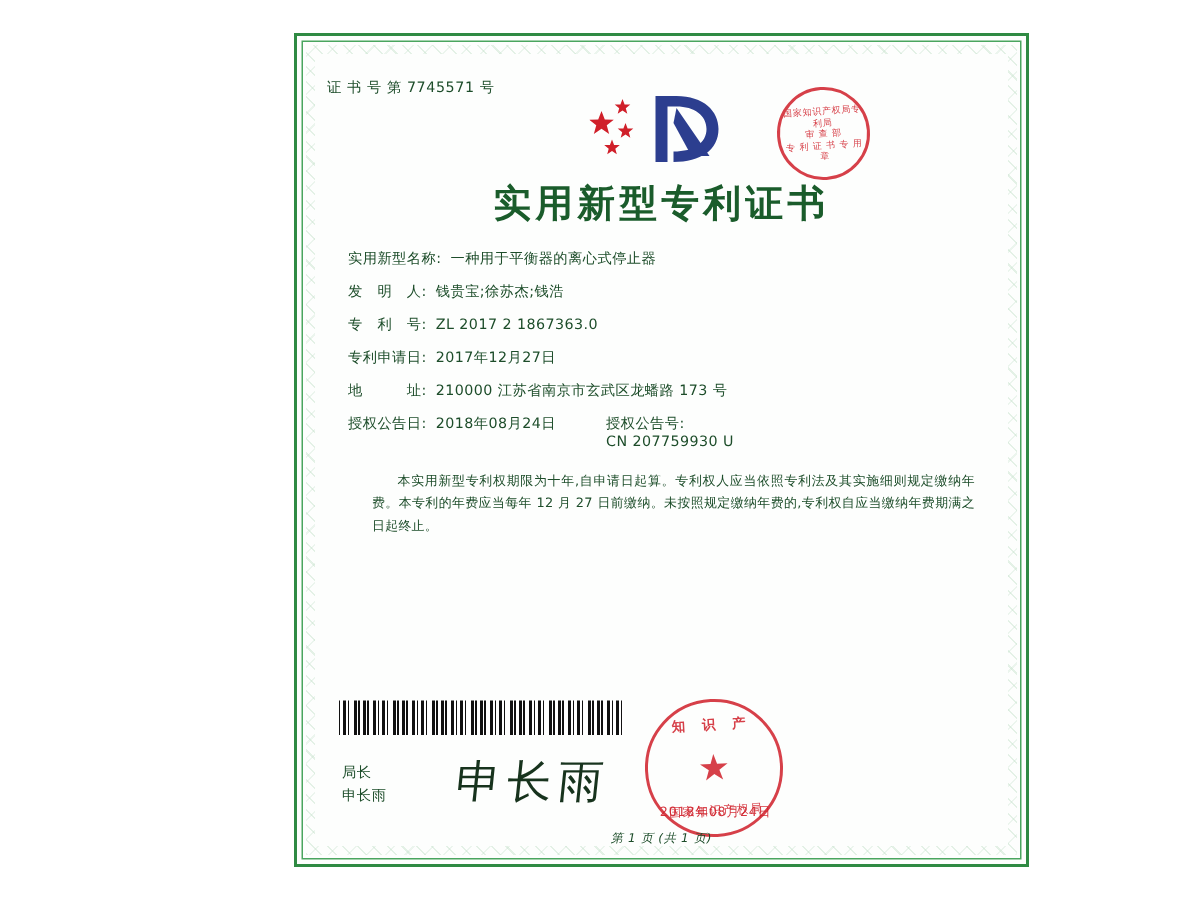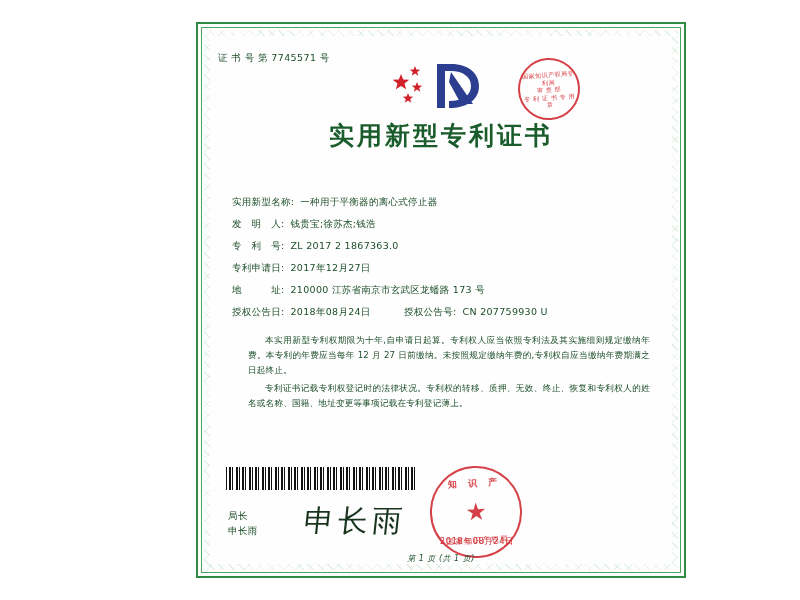--- a/index.html
+++ b/index.html
@@ -91,21 +91,21 @@
     margin-top: 54px;
     font-family: "DejaVu Serif", "Liberation Serif", serif;
     font-weight: bold;
     font-size: 25px;
     color: #1a5c2b;
     letter-spacing: 3px;
   }
 
   
   .fields {
-    margin-top: 44px;
+    margin-top: 14px;
     padding-left: 14px;
     padding-right: 10px;
   }
   .field-row {
     display: flex;
     align-items: baseline;
     font-size: 9.5px;
     color: #1d4d2a;
     margin-bottom: 9px;
     letter-spacing: .3px;
@@ -119,21 +119,21 @@
   }
   .row-split {
     display: flex;
     align-items: baseline;
     font-size: 9.5px;
     color: #1d4d2a;
     margin-bottom: 9px;
     letter-spacing: .3px;
   }
   .row-split .seg-left { width: 172px; display: flex; }
-  .row-split .seg-right { display: flex; }
+  .row-split .seg-right { display: flex; flex-direction: column; }
 
   
   .body-text {
     margin-top: 14px;
     padding-left: 30px;
     padding-right: 14px;
     font-size: 8.6px;
     line-height: 1.75;
     color: #1d4d2a;
     text-align: justify;
@@ -308,21 +308,20 @@
         </span>
         <span class="seg-right">
           <span class="field-label">授权公告号:</span>
           <span class="field-value">CN 207759930 U</span>
         </span>
       </div>
     </div>
 
     <div class="body-text">
       <p>本实用新型专利权期限为十年,自申请日起算。专利权人应当依照专利法及其实施细则规定缴纳年费。本专利的年费应当每年 12 月 27 日前缴纳。未按照规定缴纳年费的,专利权自应当缴纳年费期满之日起终止。</p>
-      <p>专利证书记载专利权登记时的法律状况。专利权的转移、质押、无效、终止、恢复和专利权人的姓名或名称、国籍、地址变更等事项记载在专利登记薄上。</p>
     </div>
 
     <div class="barcode"></div>
 
     <div class="sign-block">
       <div>局长</div>
       <div>申长雨</div>
     </div>
     <div class="signature-script">申长雨</div>
 

